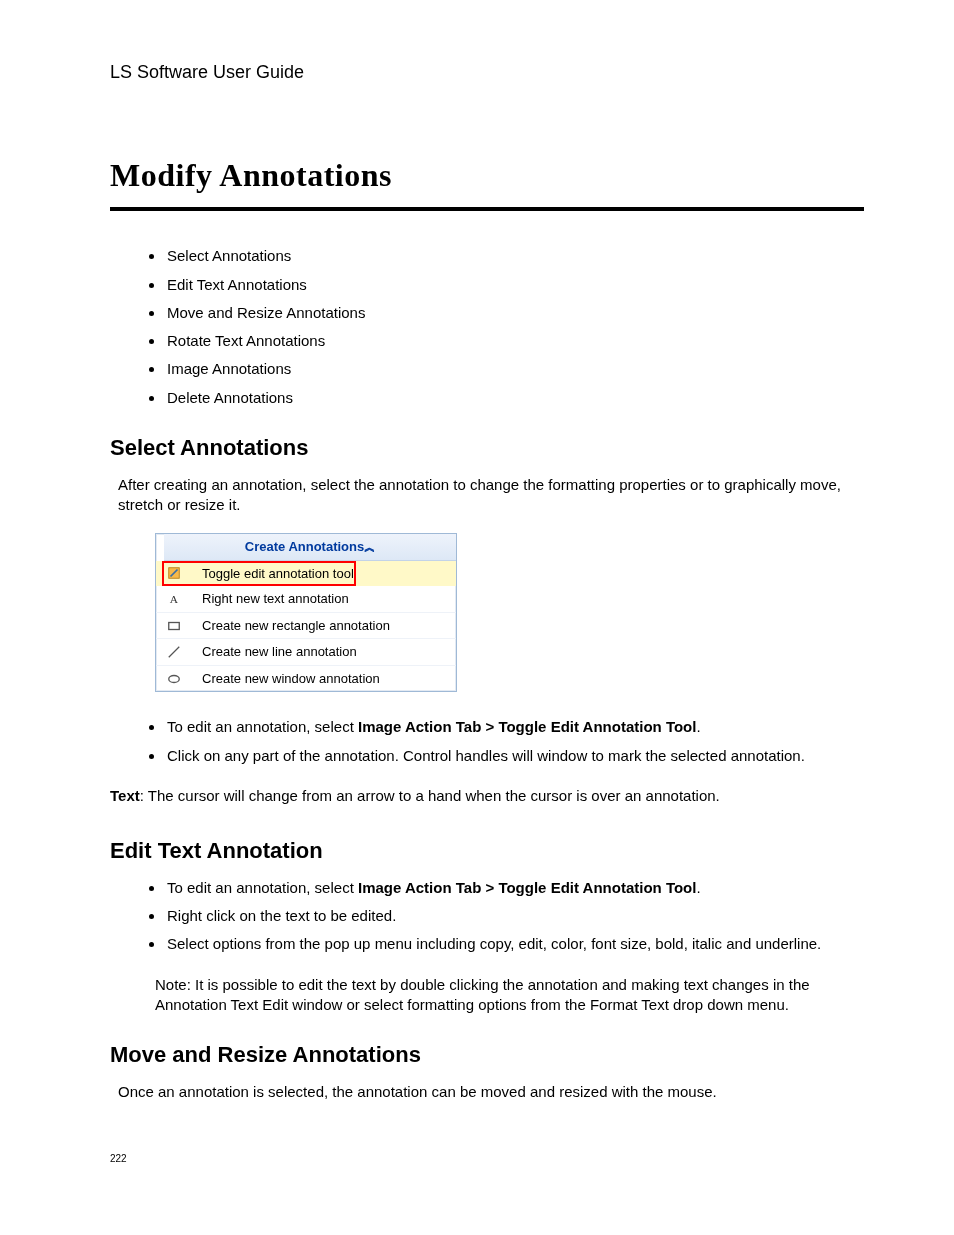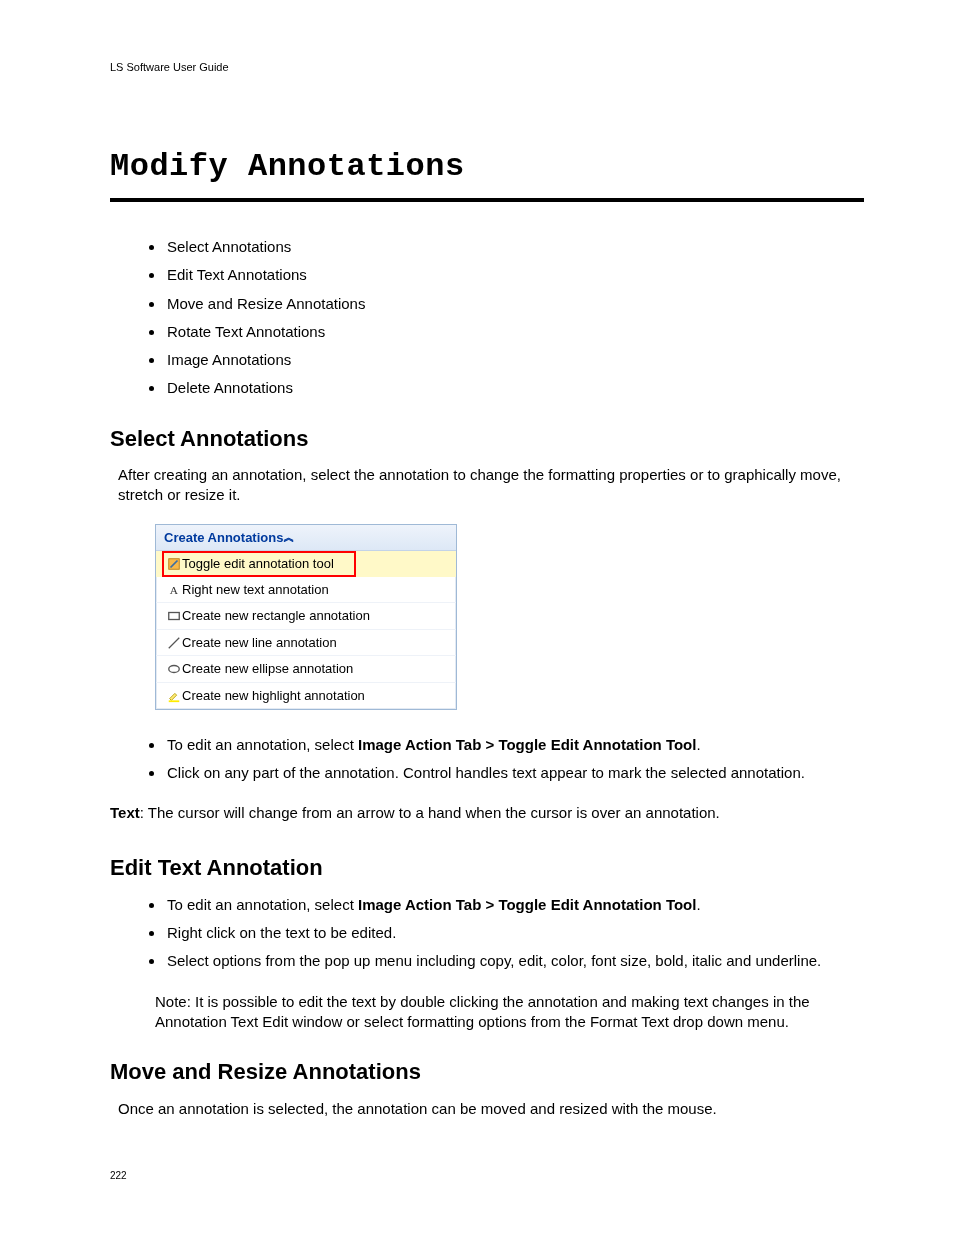--- a/index.html
+++ b/index.html
@@ -7,25 +7,25 @@
     font-size: 15px;
     color: #000;
     background: #fff;
     margin: 0;
     padding: 60px 90px 40px 110px;
     width: 954px;
     box-sizing: border-box;
     line-height: 1.35;
   }
   .header {
-    font-size: 11px;
+    font-size: 18px;
     margin-bottom: 70px;
   }
   h1.title {
-    font-family: Liberation Mono, monospace;
+    font-family: Liberation Serif, serif;
     font-weight: 900;
     font-size: 32px;
     margin: 0 0 10px 0;
     letter-spacing: 0.5px;
   }
   .title-rule {
     border: none;
     border-top: 4px solid #000;
     margin: 0 0 35px 0;
   }
@@ -60,33 +60,34 @@
     box-shadow: 0 0 0 1px #e3eaf3 inset;
   }
   .panel-header {
     background: linear-gradient(#eef3fb, #dde8f6);
     color: #003a9e;
     font-weight: bold;
     padding: 4px 8px;
     font-size: 13px;
     border-bottom: 1px solid #c3d3e8;
     display: flex;
-    justify-content: flex-start;
+    justify-content: center;
     align-items: center;
+    margin-left: 8px;
   }
   .panel-header .collapse {
     font-size: 11px;
     color: #003a9e;
   }
   .panel-item {
     display: flex;
     align-items: center;
     padding: 4px 8px 4px 10px;
     border-bottom: 1px solid #eef2f8;
-    gap: 0;
+    gap: 20px;
   }
   .panel-item:last-child { border-bottom: none; }
   .panel-item.selected {
     background: #fff9c8;
   }
   .panel-item.selected .sel-box {
     position: absolute;
     border: 2px solid #ff0000;
     pointer-events: none;
   }
@@ -171,40 +172,31 @@
           </svg>
       </span>
       <span>Create new line annotation</span>
     </div>
     <div class="panel-item">
       <span class="icon">
         <svg viewBox="0 0 16 16">
             <ellipse cx="8" cy="8" rx="6" ry="4" fill="none" stroke="#555" stroke-width="1.5"></ellipse>
           </svg>
       </span>
-      <span>Create new ellipse annotation</span>
-    </div>
-    <div class="panel-item">
-      <span class="icon">
-        <svg viewBox="0 0 16 16">
-            <path d="M3 11 L9 5 L11 7 L5 13 Z" fill="#ffec78" stroke="#b59b00"></path>
-            <rect x="2" y="13" width="12" height="2" fill="#ffec00"></rect>
-          </svg>
-      </span>
-      <span>Create new highlight annotation</span>
+      <span>Create new window annotation</span>
     </div>
   </div>
 </div>
 
 <ul class="body-list">
   <li>
     <span>To edit an annotation, select </span><span class="bold">Image Action Tab &gt; Toggle Edit Annotation Tool</span><span>.</span>
   </li>
   <li>
-    <span>Click on any part of the annotation. Control handles text appear to mark the selected annotation.</span>
+    <span>Click on any part of the annotation. Control handles will window to mark the selected annotation.</span>
   </li>
 </ul>
 
 <p class="note-line">
   <span class="bold">Text</span><span>:  The cursor will change from an arrow to a hand when the cursor is over an annotation.</span>
 </p>
 
 <h2 class="section">Edit Text Annotation</h2>
 <ul class="body-list">
   <li>

